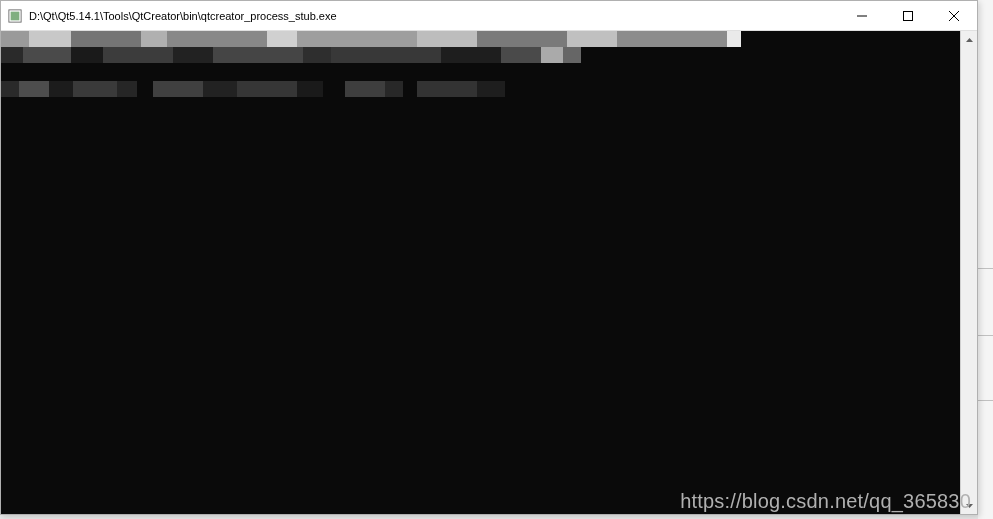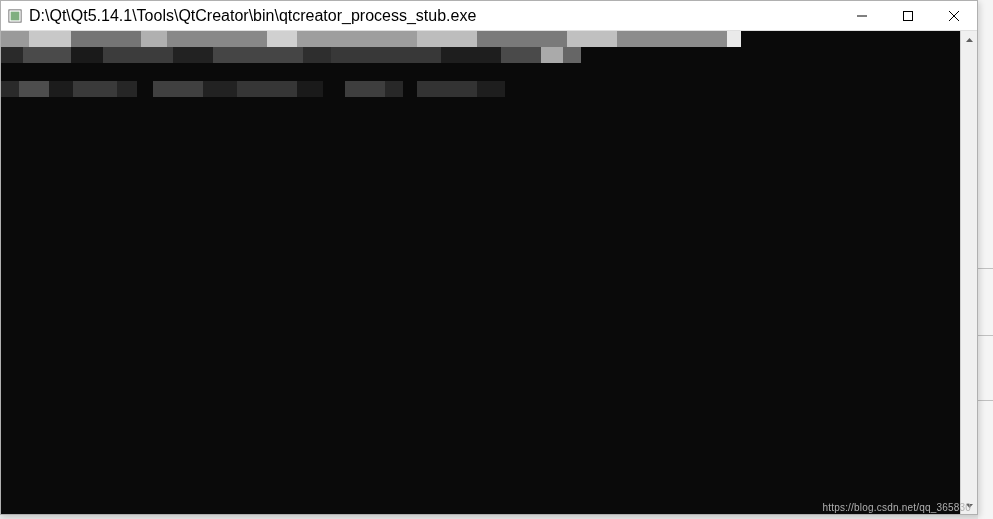--- a/index.html
+++ b/index.html
@@ -39,21 +39,21 @@
       margin-right: 6px;
       display: flex;
       align-items: center;
       justify-content: center;
     }
     .app-icon svg {
       width: 14px;
       height: 14px;
     }
     .title-text {
-      font-size: 16px;
+      font-size: 11px;
       color: #000;
       flex: 1;
       white-space: nowrap;
       overflow: hidden;
     }
     .win-controls {
       display: flex;
       height: 100%;
     }
     .win-btn {
@@ -115,21 +115,21 @@
       background: #f0f0f0;
     }
     .sb-track {
       flex: 1;
       background: #f0f0f0;
     }
     .watermark {
       position: absolute;
       bottom: 6px;
       right: 22px;
-      font-size: 10px;
+      font-size: 20px;
       color: #b0b0b0;
       font-family: "Segoe UI", Arial, sans-serif;
       pointer-events: none;
       letter-spacing: 0.2px;
     }
     .bg-panels {
       position: absolute;
       right: 0;
       top: 0;
       bottom: 0;

